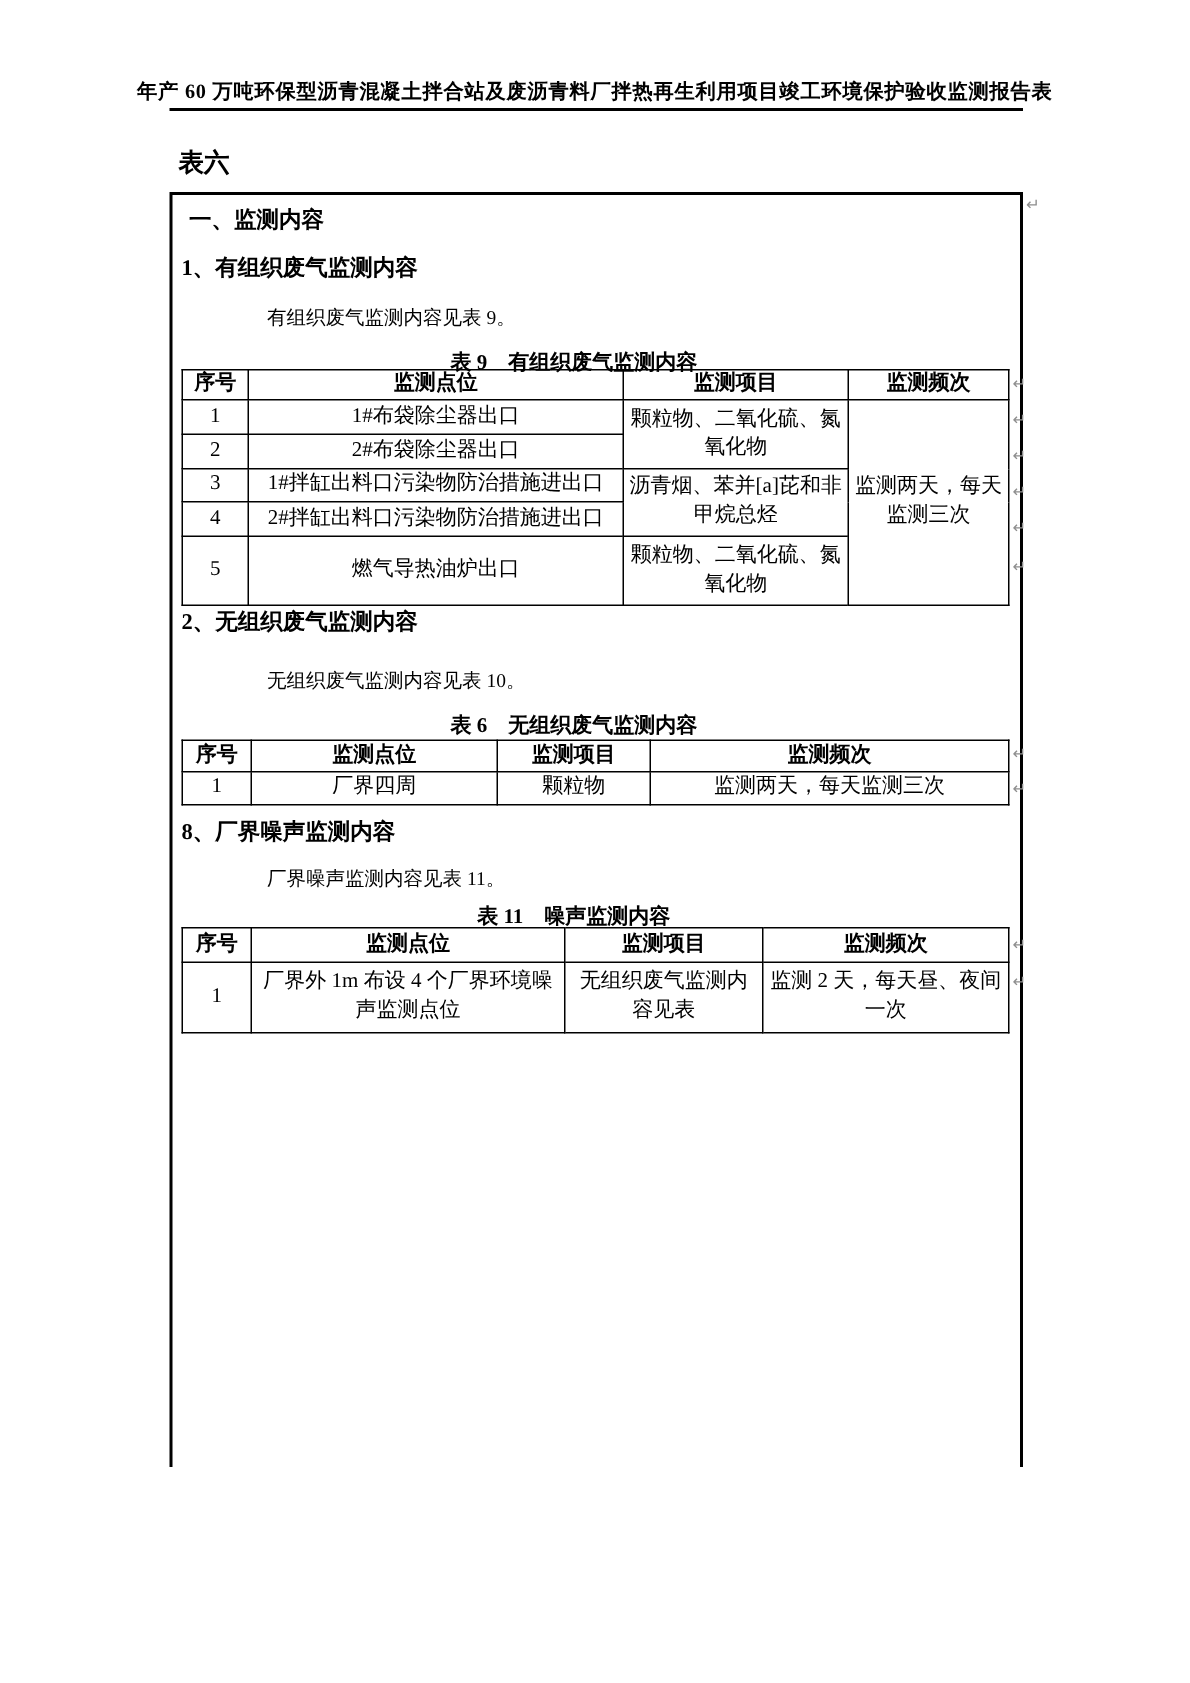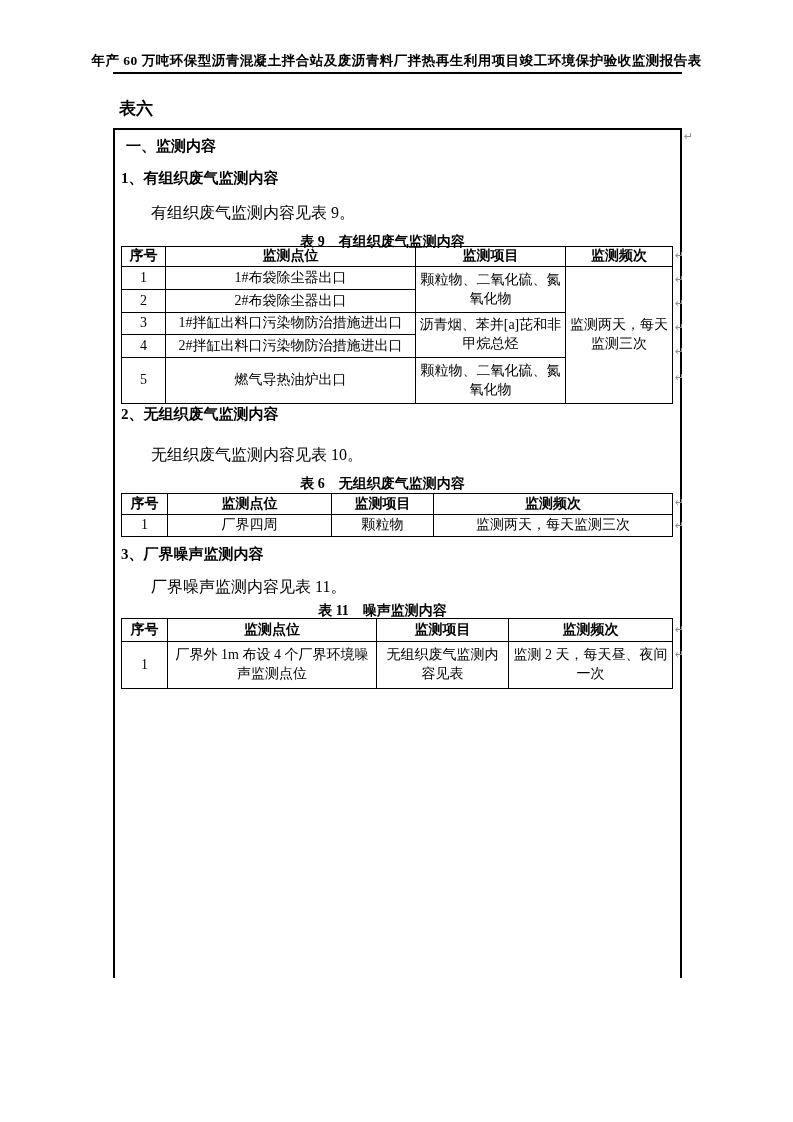--- a/index.html
+++ b/index.html
@@ -41,22 +41,23 @@
     box-sizing: border-box;
   }
   .h-main {
     position: absolute;
     font-size: 15px;
     font-weight: bold;
     white-space: nowrap;
   }
   .para {
     position: absolute;
-    font-size: 16px;
-    white-space: nowrap;
+    font-size: 13px;
+    white-space: nowrap;
+    margin-left: 27px;
   }
   .tbl-caption {
     position: absolute;
     left: 107px; width: 551px;
     text-align: center;
     font-size: 14px;
     font-weight: bold;
     white-space: nowrap;
   }
   table.doc-table {
@@ -169,21 +170,21 @@
     </tr>
     <tr style="height:22px;">
       <td>1</td>
       <td>厂界四周</td>
       <td>颗粒物</td>
       <td>监测两天，每天监测三次</td>
     </tr>
   </tbody>
     </table>
 
-  <div class="h-main" style="top:545px; left:121px;">3、厂界噪声监测内容</div>
+  <div class="h-main" style="top:545px; left:121px;">8、厂界噪声监测内容</div>
   <div class="para" style="top:577px; left:151px;">厂界噪声监测内容见表 11。</div>
   <div class="tbl-caption" style="top:602px;">表 11　噪声监测内容</div>
 
   <table class="doc-table" style="top:618px;">
     <colgroup>
       <col style="width:46px;">
       <col style="width:209px;">
       <col style="width:132px;">
       <col style="width:164px;">
     </colgroup>

